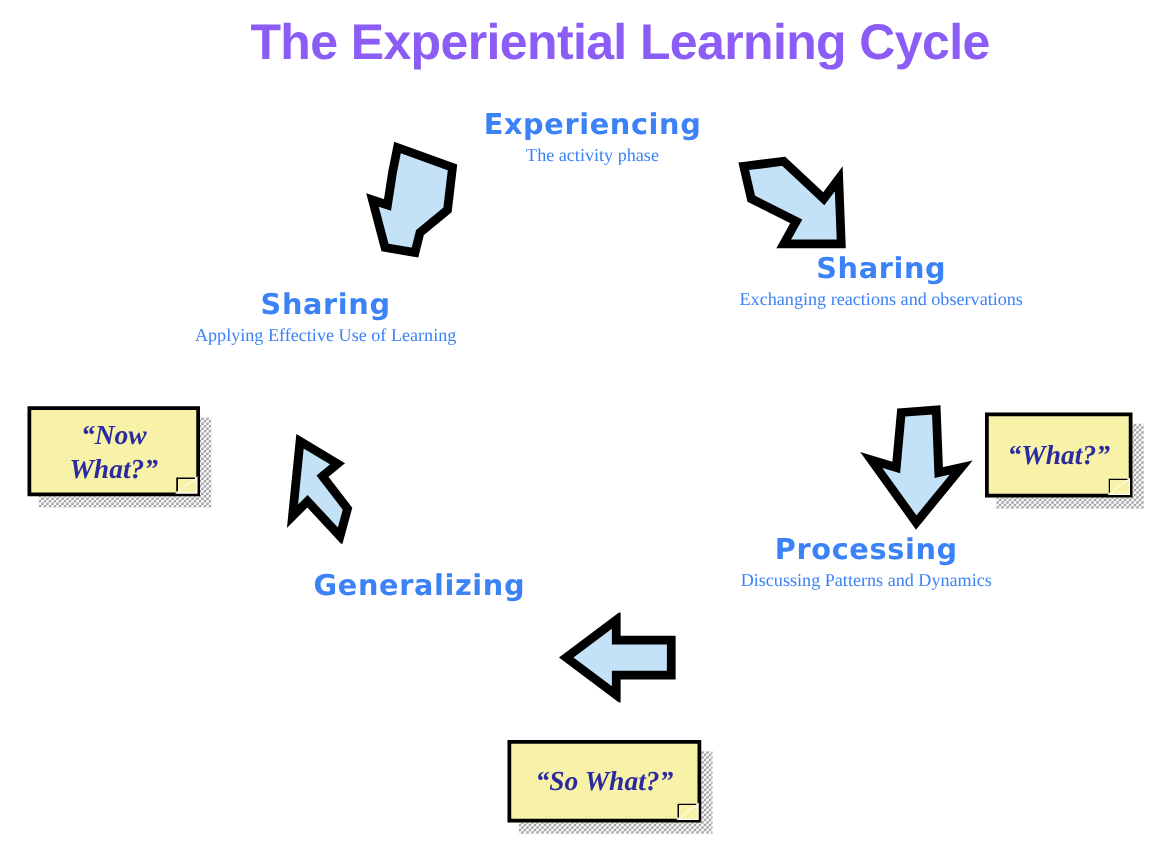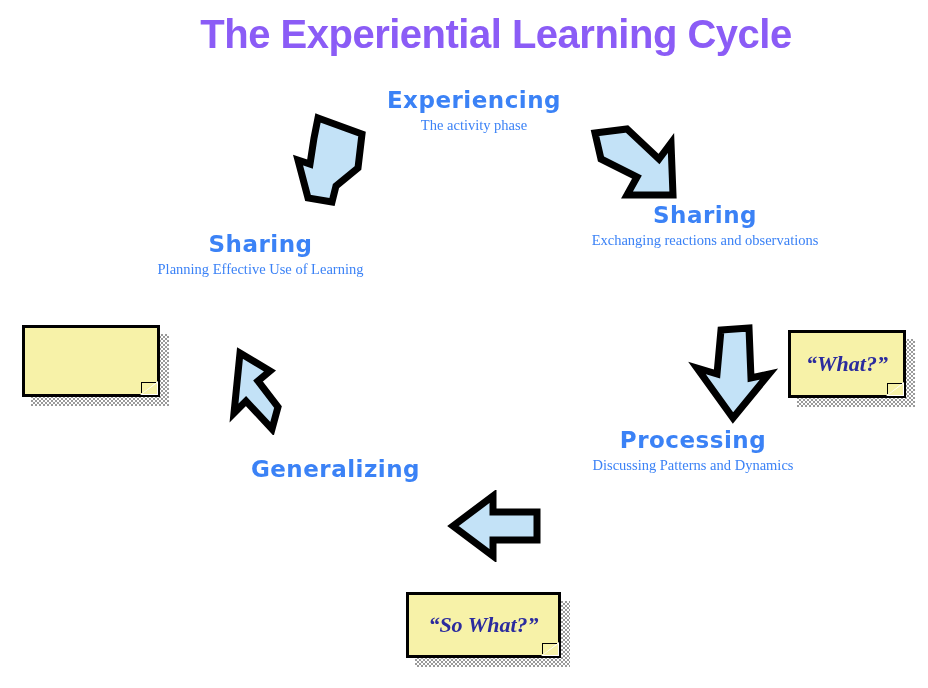--- a/index.html
+++ b/index.html
@@ -201,28 +201,30 @@
     <div class="stage-desc">Exchanging reactions and
 observations</div>
   </div>
 
   <div class="stage" style="left:193px; top:457px; width:285px;">
     <div class="stage-name">Generalizing</div>
   </div>
 
   <div class="stage" style="left:128px; top:232px; width:265px;">
     <div class="stage-name">Sharing</div>
-    <div class="stage-desc">Planning Effective
+    <div class="stage-desc">Applying Effective
 Use of Learning</div>
   </div>
 
   <div class="note-wrap" style="left:22px; top:325px; width:138px; height:72px;">
     <div class="note-shadow"></div>
     <div class="note-body">
       <div class="note">
+        <div class="note-text">“Now
+    What?”</div>
         <div class="fold"></div>
       </div>
     </div>
   </div>
 
   <div class="note-wrap" style="left:788px; top:330px; width:118px; height:68px;">
     <div class="note-shadow"></div>
     <div class="note-body">
       <div class="note">
         <div class="note-text">“What?”</div>

